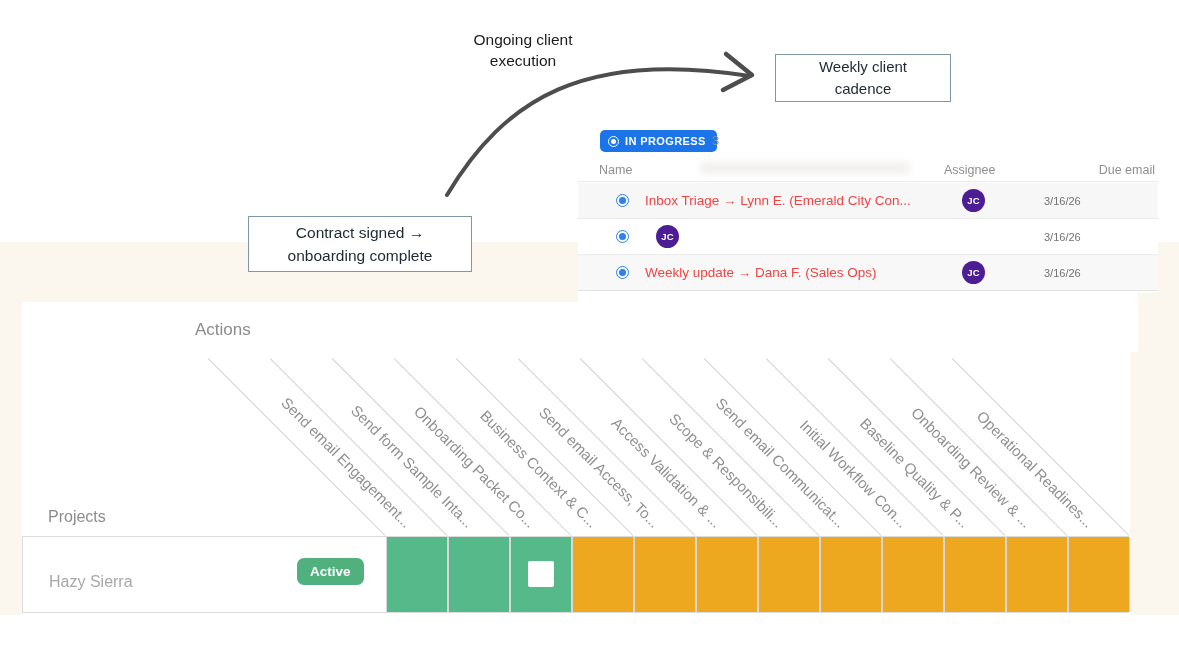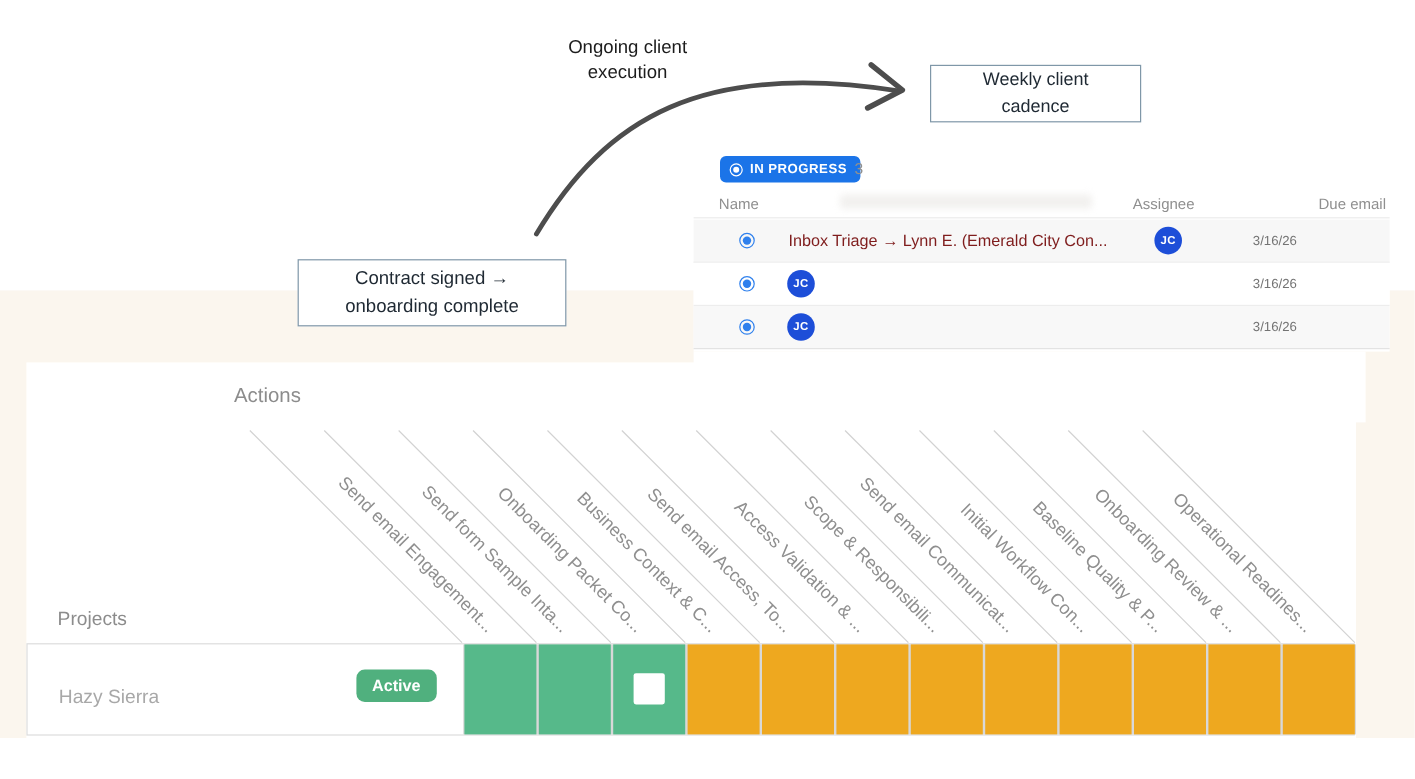--- a/index.html
+++ b/index.html
@@ -40,23 +40,23 @@
   .redacted-blur { left:700px; top:162px; width:210px; height:12px; background:#e9e7e4;
                    filter:blur(3px); border-radius:3px; opacity:.6; }
 
   .task-row { left:578px; width:580px; height:36px; display:flex; align-items:center; }
   .task-row.r0 { top:183px; background:#f7f7f7; border-bottom:1px solid #ededed; }
   .task-row.r1 { top:219px; background:#ffffff; border-bottom:1px solid #ededed; }
   .task-row.r2 { top:255px; background:#f8f8f8; border-bottom:1px solid #e3e3e3; }
   .radio-icon { width:13px; height:13px; border:1.5px solid #2f80ed; border-radius:50%;
                 margin-left:38px; flex:none; display:flex; align-items:center; justify-content:center; }
   .radio-icon::after { content:""; width:7px; height:7px; background:#2f80ed; border-radius:50%; }
-  .task-name { margin-left:16px; font-size:13.5px; color:#7f1d1d; font-weight:500;
-               white-space:nowrap; overflow:hidden; width:290px;text-align:center; }
-  .avatar { width:23px; height:23px; border-radius:50%; background:#1d4ed8; color:#ffffff;
+  .task-name { margin-left:16px; font-size:13.5px; color:#ef4444; font-weight:500;
+               white-space:nowrap; overflow:hidden; width:290px; }
+  .avatar { width:23px; height:23px; border-radius:50%; background:#4c1d95; color:#ffffff;
             font-size:9.5px; font-weight:bold; display:flex; align-items:center;
             justify-content:center; margin-left:27px; flex:none; letter-spacing:.3px; }
   .due-date { margin-left:auto; margin-right:4px; width:110px; 
               font-size:11px; color:#737373; }
 
   
   .actions-label { left:173px; top:18px; font-size:17px; color:#8c8c8c; }
   .projects-label { left:26px; top:206px; font-size:16px; color:#8c8c8c; }
   .diag-line { width:250px; height:1px; background:#d2d2d2;
                transform:rotate(45deg); transform-origin:100% 50%; }
@@ -112,20 +112,21 @@
   <span class="avatar">JC</span>
   <span class="due-date">3/16/26</span>
 </div>
 <div class="abs task-row r1">
   <span class="radio-icon"></span>
   <span class="avatar">JC</span>
   <span class="due-date">3/16/26</span>
 </div>
 <div class="abs task-row r2">
   <span class="radio-icon"></span>
+  <span class="task-name">Weekly update → Dana F. (Sales Ops)</span>
   <span class="avatar">JC</span>
   <span class="due-date">3/16/26</span>
 </div>
 
 <div class="abs matrix-panel">
   <div class="abs actions-label">Actions</div>
   <div class="abs projects-label">Projects</div>
 
   <div id="diag-headers">
       <div class="abs diag-line" style="left: 113px; top: 233px;"></div>

